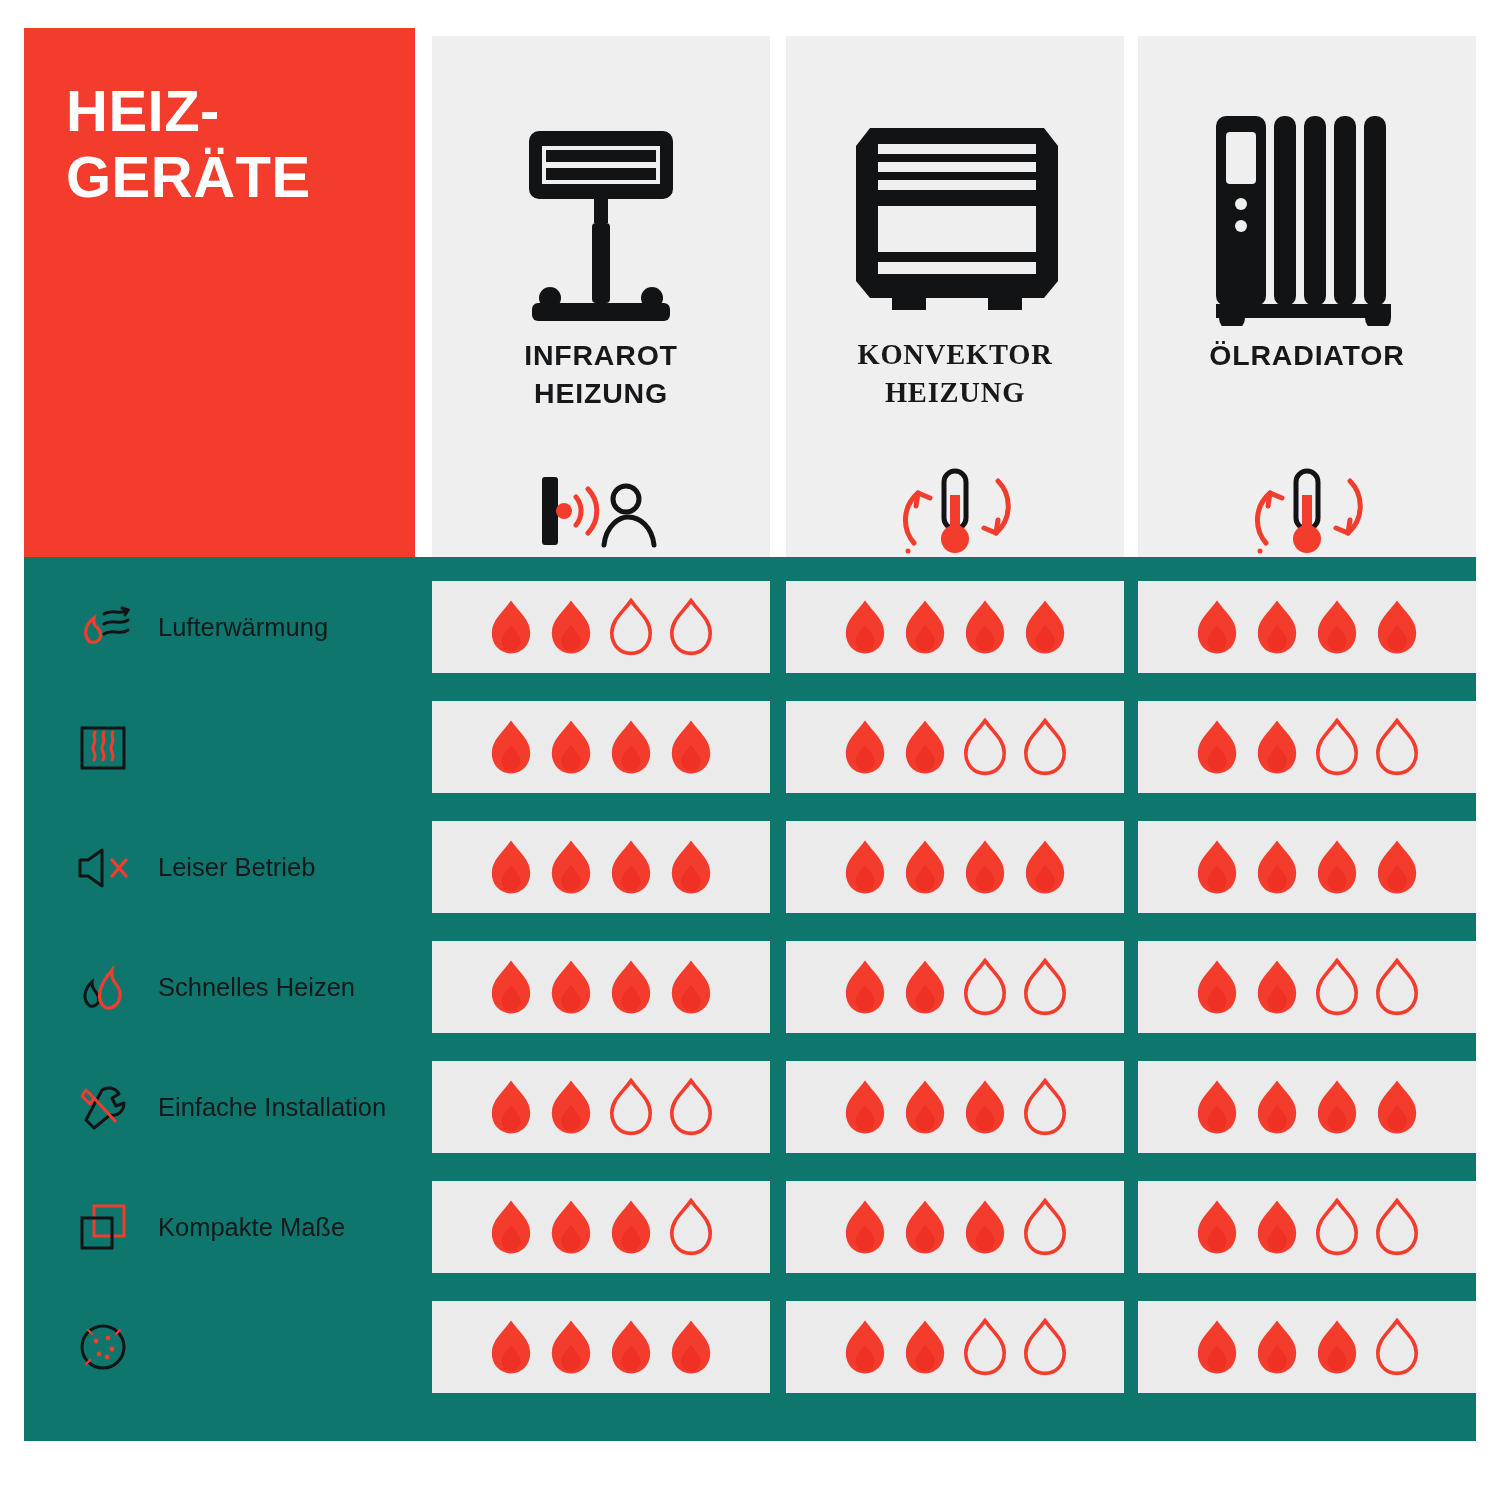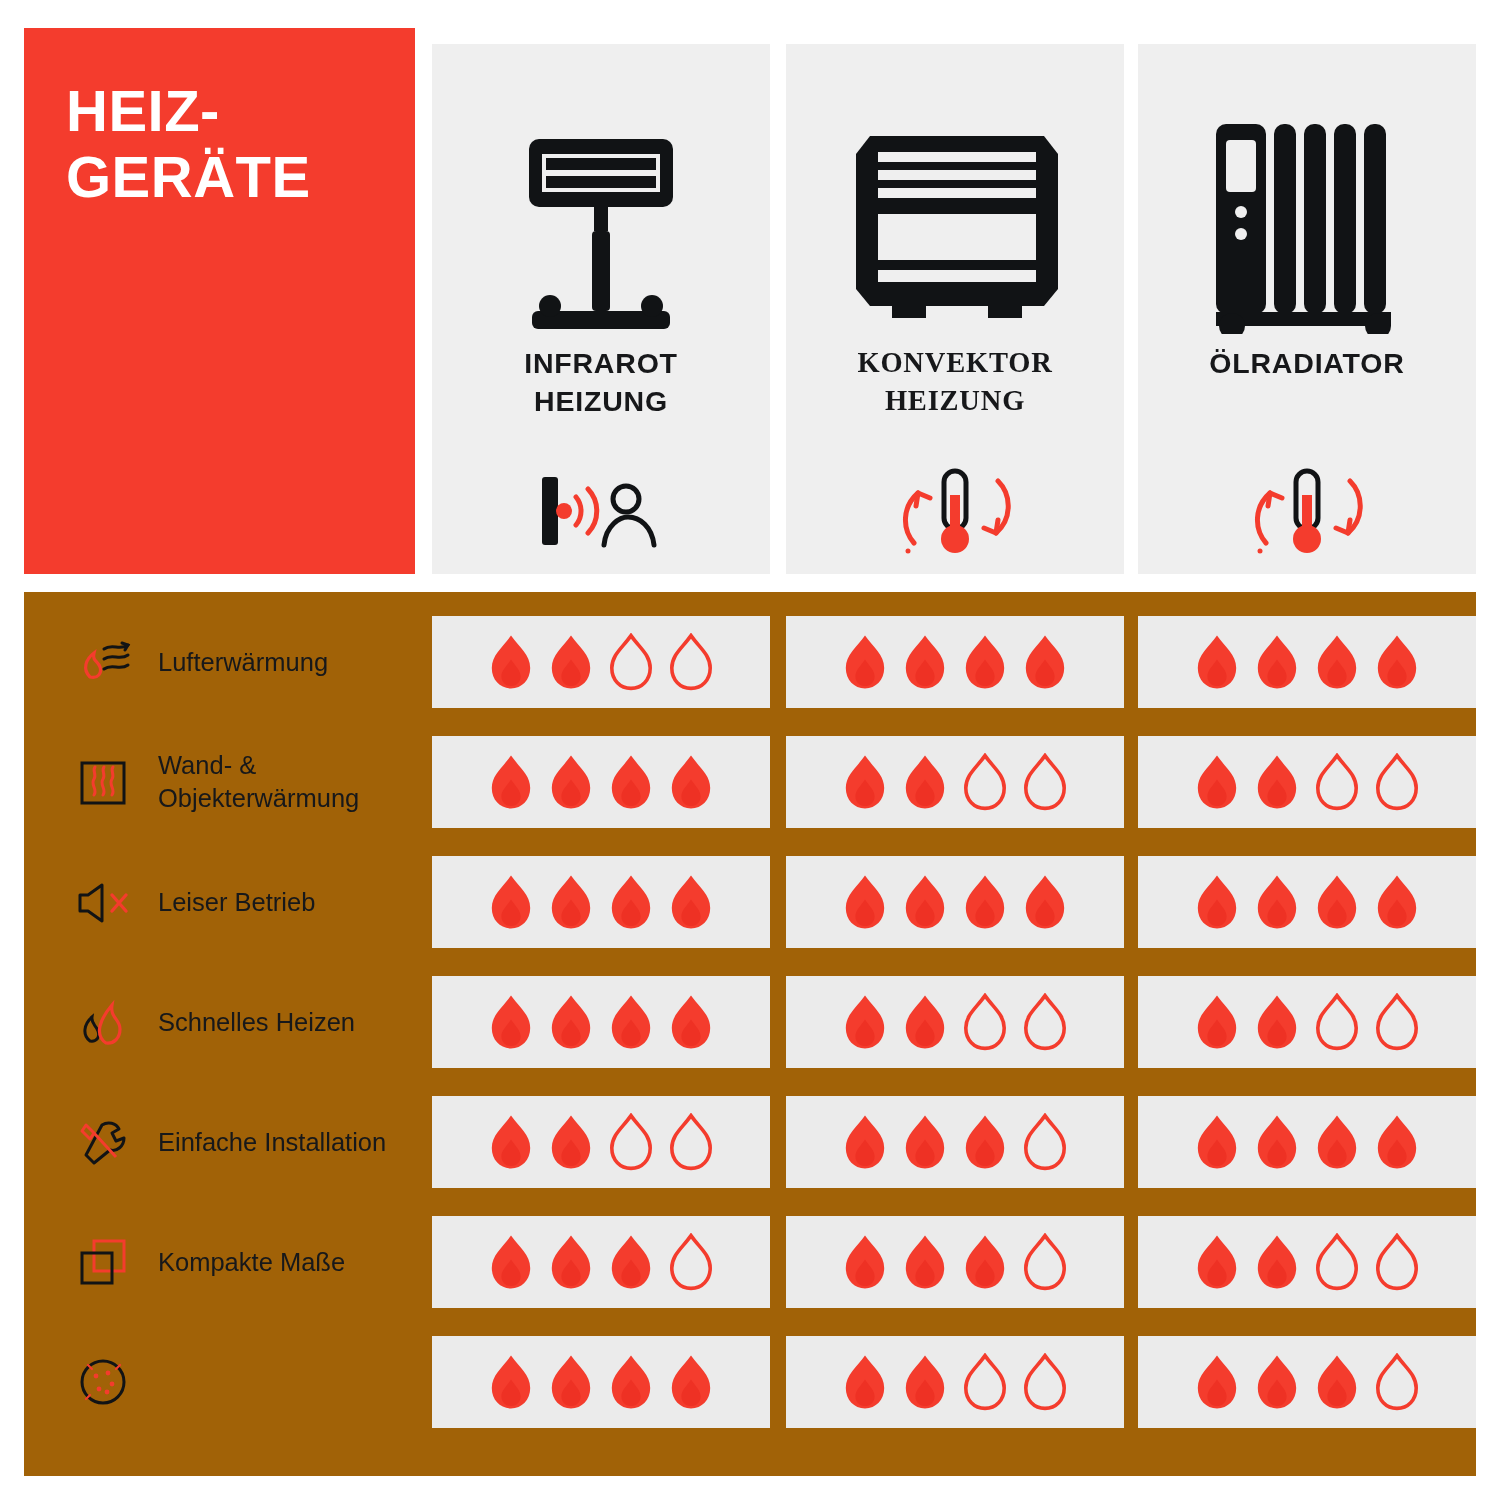--- a/index.html
+++ b/index.html
@@ -40,21 +40,21 @@
     font-weight: bold;
     font-size: 58px;
     line-height: 66px;
     letter-spacing: 0.5px;
     white-space: pre-line;
   }
 
   
   .col-head {
     position: absolute;
-    top: 44px;
+    top: 36px;
     width: 338px;
     height: 412px;
     background: #efefef;
   }
   .col-head.c1 { left: 432px; }
   .col-head.c2 { left: 786px; font-family: Liberation Serif, serif; }
   .col-head.c3 { left: 1138px; }
 
   .col-dev-icon {
     position: absolute;
@@ -92,24 +92,24 @@
     justify-content: center;
   }
   .col-sub.c1 { left: 432px; }
   .col-sub.c2 { left: 786px; }
   .col-sub.c3 { left: 1138px; }
 
   
   .body-panel {
     position: absolute;
     left: 24px;
-    top: 592px;
+    top: 557px;
     width: 1452px;
     height: 884px;
-    background: #a16207;
+    background: #0f766e;
   }
 
   .row {
     position: absolute;
     left: 0;
     width: 1452px;
     height: 120px;
   }
 
   .row-label-icon {
@@ -342,22 +342,20 @@
       <div class="row-label-icon">
         <svg width="62" height="62" viewBox="0 0 62 62">
           <rect x="10" y="12" width="42" height="40" fill="none" stroke="#111315" stroke-width="3"></rect>
           <g fill="none" stroke="#f43c2d" stroke-width="3" stroke-linecap="round">
             <path d="M22 44 C26 38 18 34 22 28 C25 23 20 20 23 16"></path>
             <path d="M31 44 C35 38 27 34 31 28 C34 23 29 20 32 16"></path>
             <path d="M40 44 C44 38 36 34 40 28 C43 23 38 20 41 16"></path>
           </g>
         </svg>
       </div>
-      <div class="row-label-text">Wand- &amp;
-Objekterwärmung</div>
       <div class="cell c1">
         <svg class="flame" viewBox="0 0 40 48">
             <path d="M20 2 C13 12 4 18 4 29 C4 39 11 46 20 46 C29 46 36 39 36 29 C36 18 27 12 20 2 Z" fill="#f43c2d"></path>
             <path d="M20 22 C16 28 12 31 12 36 C12 41 16 44 20 44 C24 44 28 41 28 36 C28 31 24 28 20 22 Z" fill="#ee3124"></path>
           </svg>
         <svg class="flame" viewBox="0 0 40 48">
             <path d="M20 2 C13 12 4 18 4 29 C4 39 11 46 20 46 C29 46 36 39 36 29 C36 18 27 12 20 2 Z" fill="#f43c2d"></path>
             <path d="M20 22 C16 28 12 31 12 36 C12 41 16 44 20 44 C24 44 28 41 28 36 C28 31 24 28 20 22 Z" fill="#ee3124"></path>
           </svg>
         <svg class="flame" viewBox="0 0 40 48">

